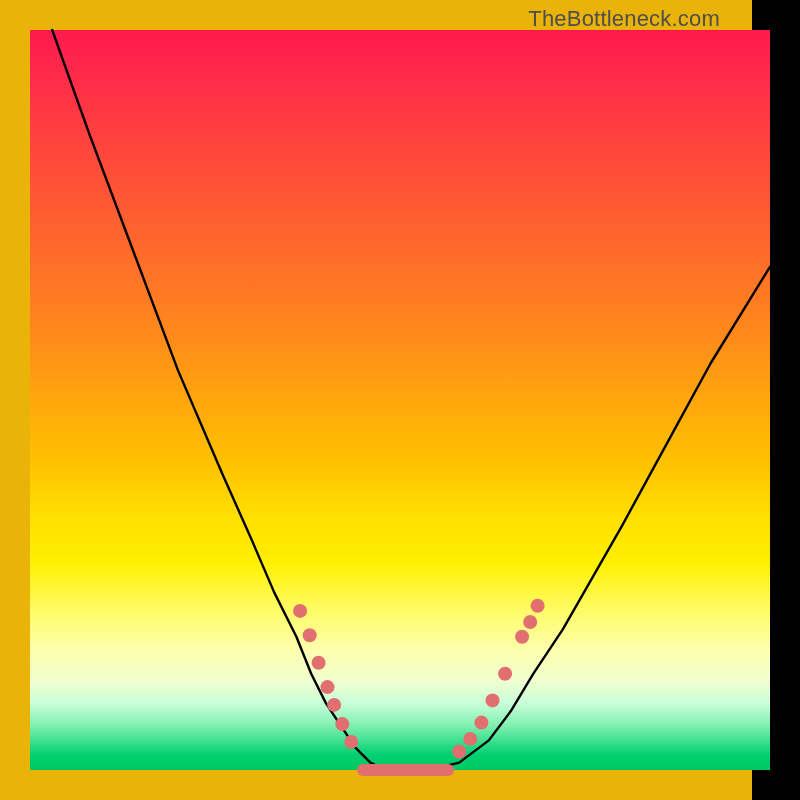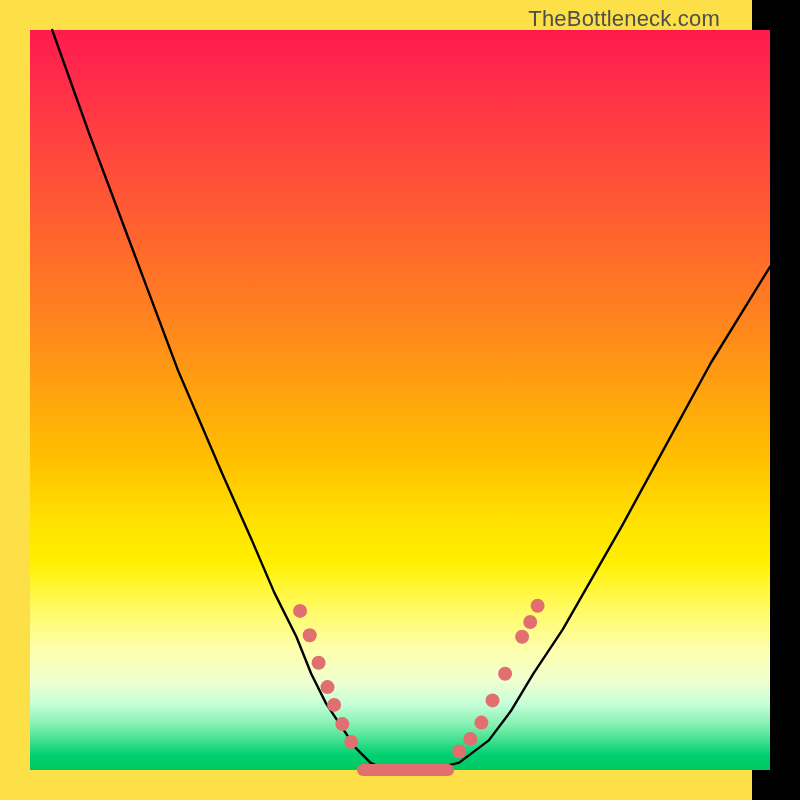--- a/index.html
+++ b/index.html
@@ -8,21 +8,21 @@
     width: 800px;
     height: 800px;
     overflow: hidden;
     background: #000;
     font-family: Arial, Helvetica, sans-serif;
   }
   .frame {
     position: relative;
     width: 752px;
     height: 800px;
-    background: #fde047;
+    background: #eab308;
   }
   .plot {
     position: absolute;
     left: 30px;
     top: 30px;
     width: 740px;
     height: 740px;
     
     background: linear-gradient(to bottom,
       #ff1a4d 0%,

